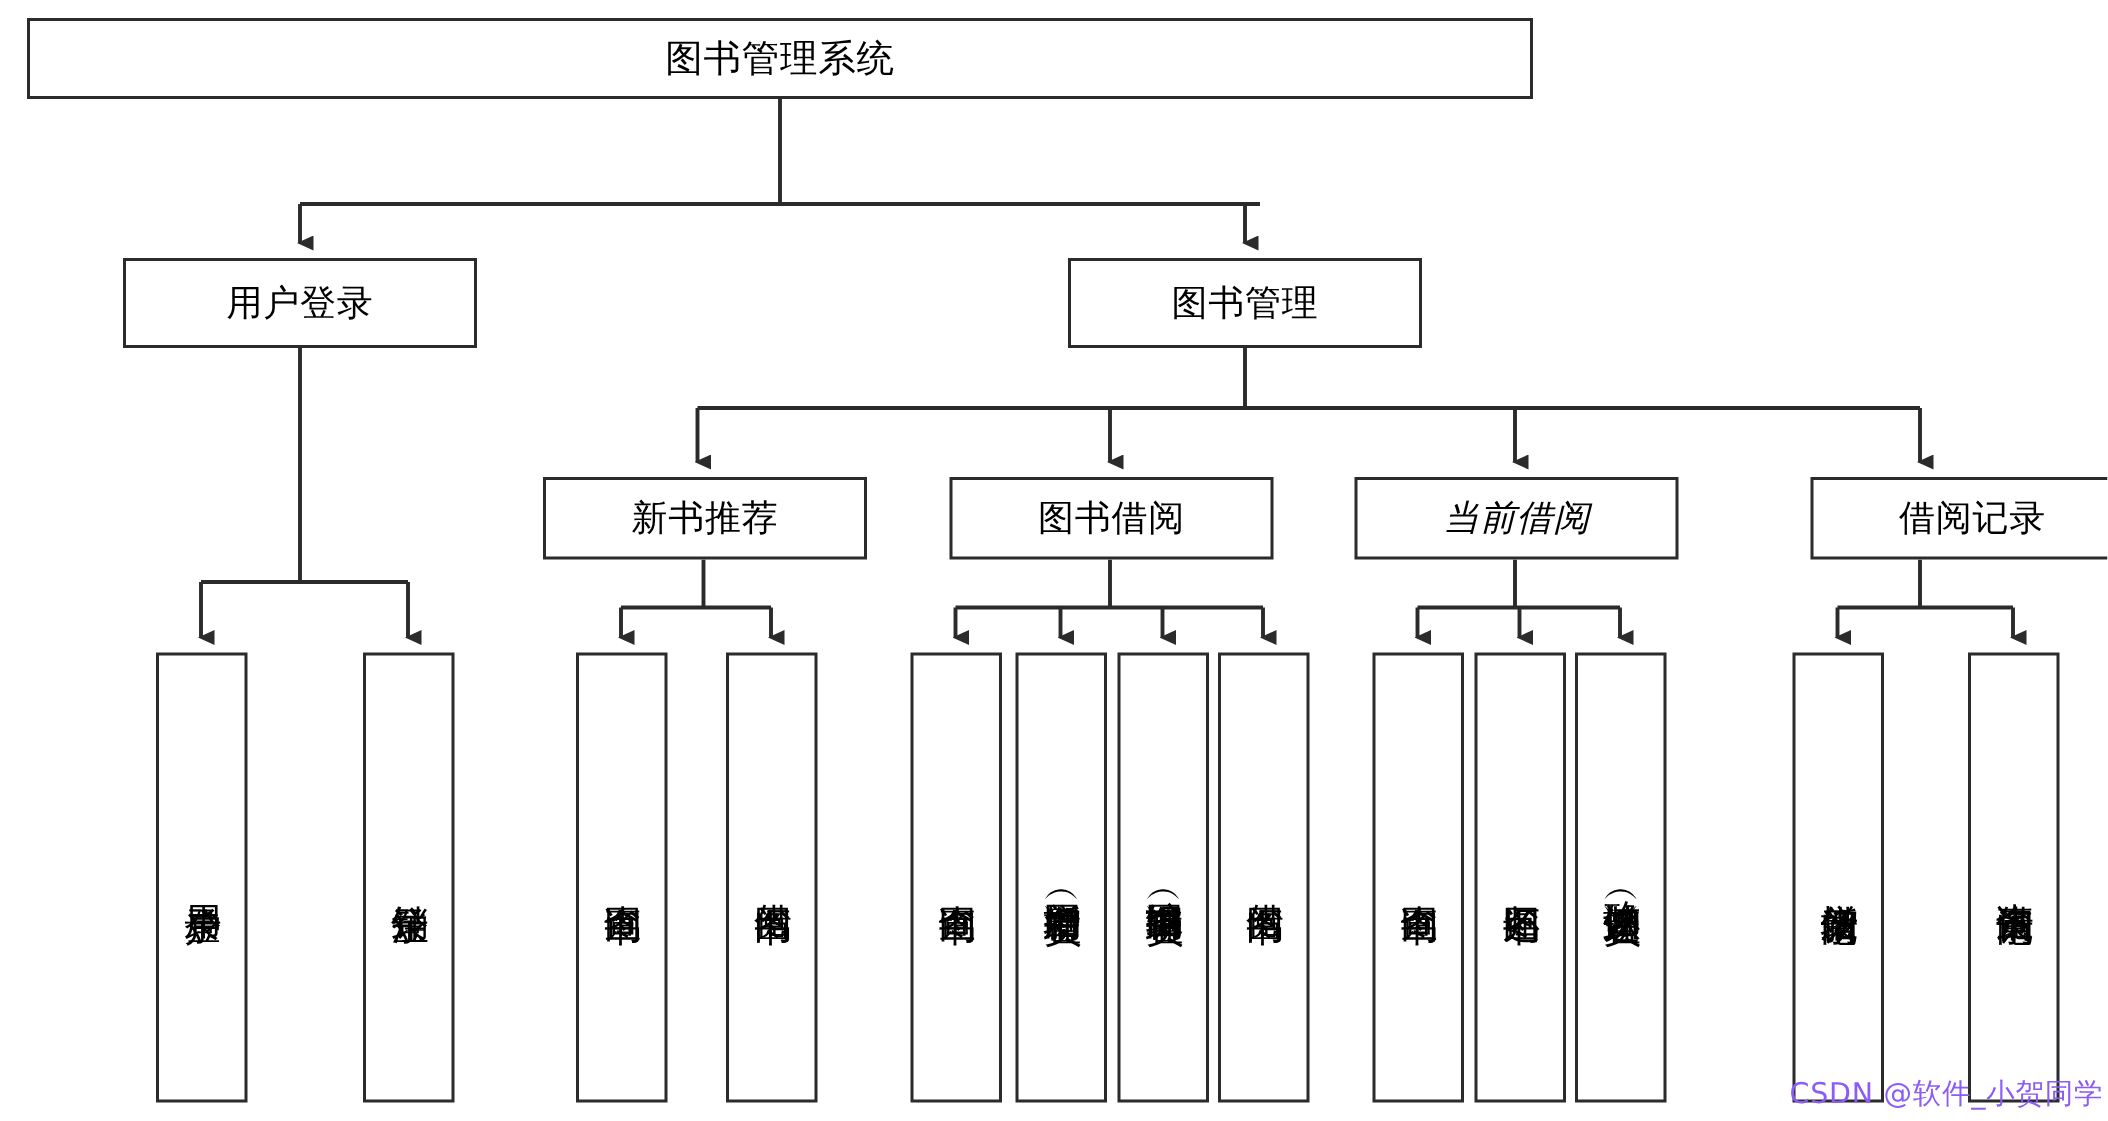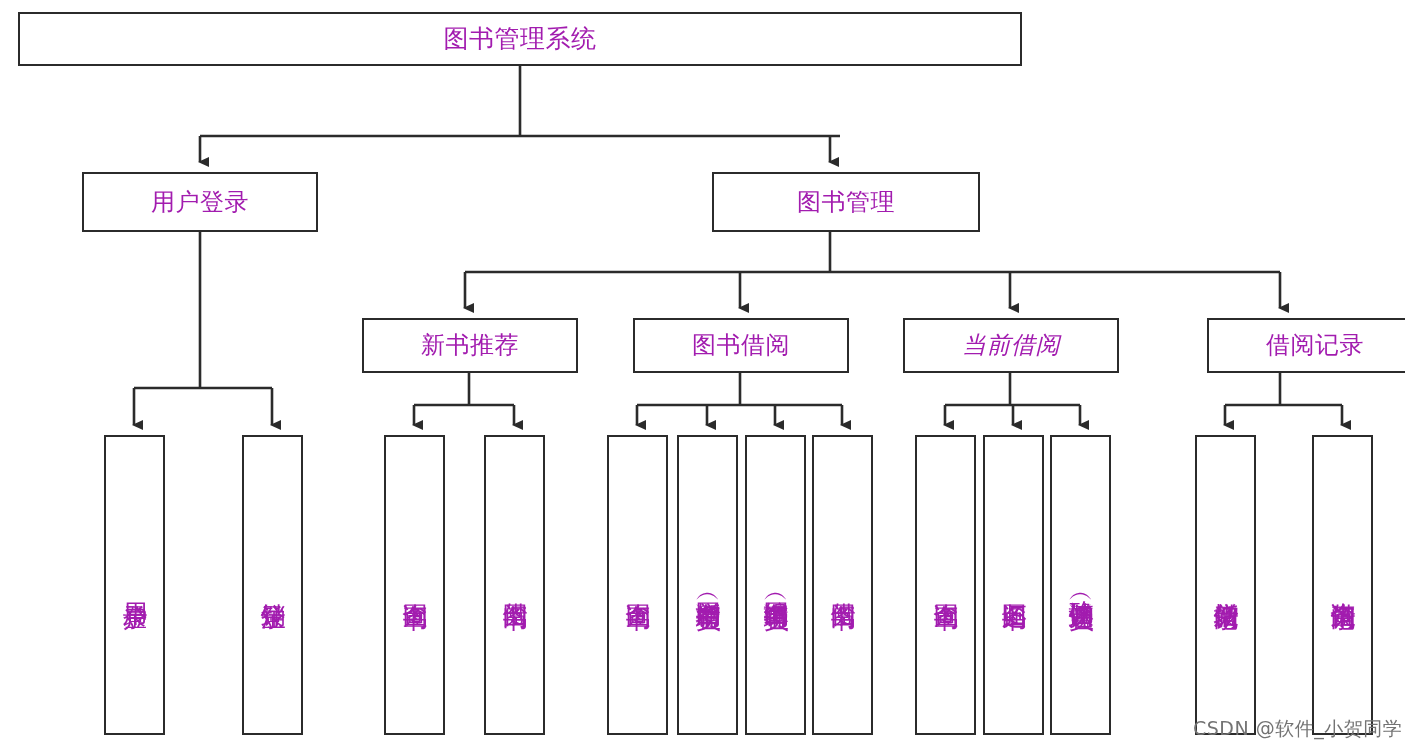--- a/index.html
+++ b/index.html
@@ -30,21 +30,21 @@
     position: absolute;
     box-sizing: border-box;
     background: #ffffff;
     border: 2px solid #2b2b2b;
     display: flex;
     align-items: center;
     justify-content: center;
     overflow: hidden;
   }
   .node .label {
-    color: #a21caf;
+    color: #000000;
     line-height: 1.12;
     text-align: center;
     white-space: pre-line;
     letter-spacing: 0.5px;
   }
   .node.horizontal .label {
     font-size: 24px;
   }
   .node.root .label {
     font-size: 25px;
@@ -57,21 +57,21 @@
     writing-mode: vertical-rl;
     text-orientation: upright;
     font-size: 25px;
     line-height: 1.06;
     letter-spacing: 1px;
     max-height: 100%;
   }
   .watermark {
     position: absolute;
     font-size: 19px;
-    color: #737373;
+    color: #8b5cf6;
     white-space: nowrap;
     letter-spacing: 0.5px;
     font-family: "DejaVu Sans", "Liberation Sans", sans-serif;
   }
 </style>
 </head>
 <body>
 
 <div id="diagram-root">
 
@@ -125,21 +125,21 @@
     </g>
   </svg>
 
   <div class="node horizontal root" style="left:18px; top:12px; width:1004px; height:54px;">
     <span class="label">图书管理系统</span>
   </div>
 
   <div class="node horizontal" style="left:82px; top:172px; width:236px; height:60px;">
     <span class="label">用户登录</span>
   </div>
-  <div class="node horizontal" style="left:712px; top:172px; width:268px; height:60px;">
+  <div class="node horizontal" style="left:712px; top:172px; width:236px; height:60px;">
     <span class="label">图书管理</span>
   </div>
 
   <div class="node horizontal" style="left:362px; top:318px; width:216px; height:55px;">
     <span class="label">新书推荐</span>
   </div>
   <div class="node horizontal" style="left:633px; top:318px; width:216px; height:55px;">
     <span class="label">图书借阅</span>
   </div>
   <div class="node horizontal" style="left:903px; top:318px; width:216px; height:55px;font-style:italic;">

